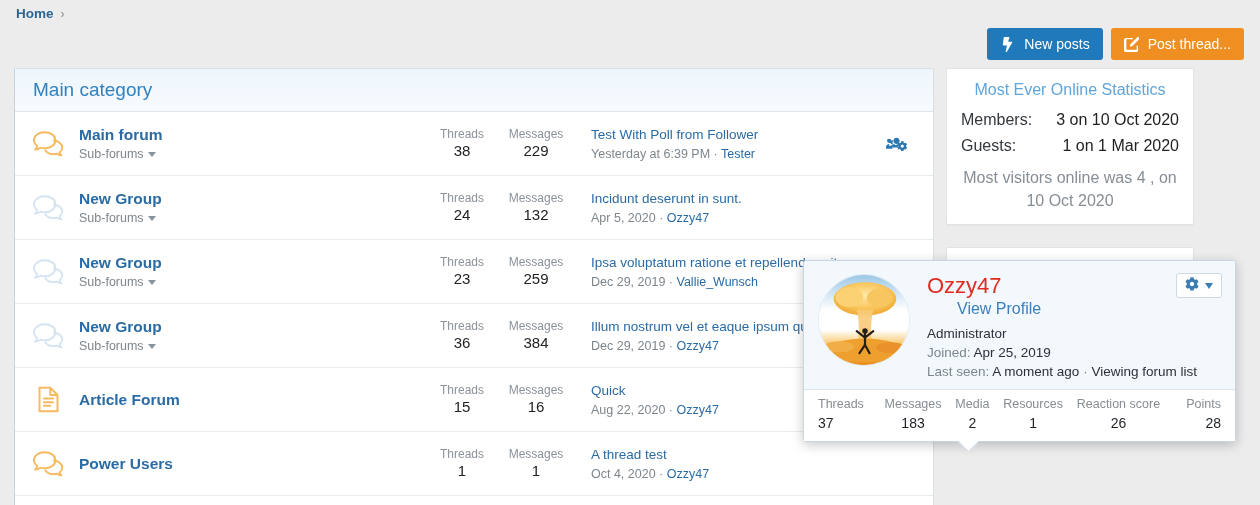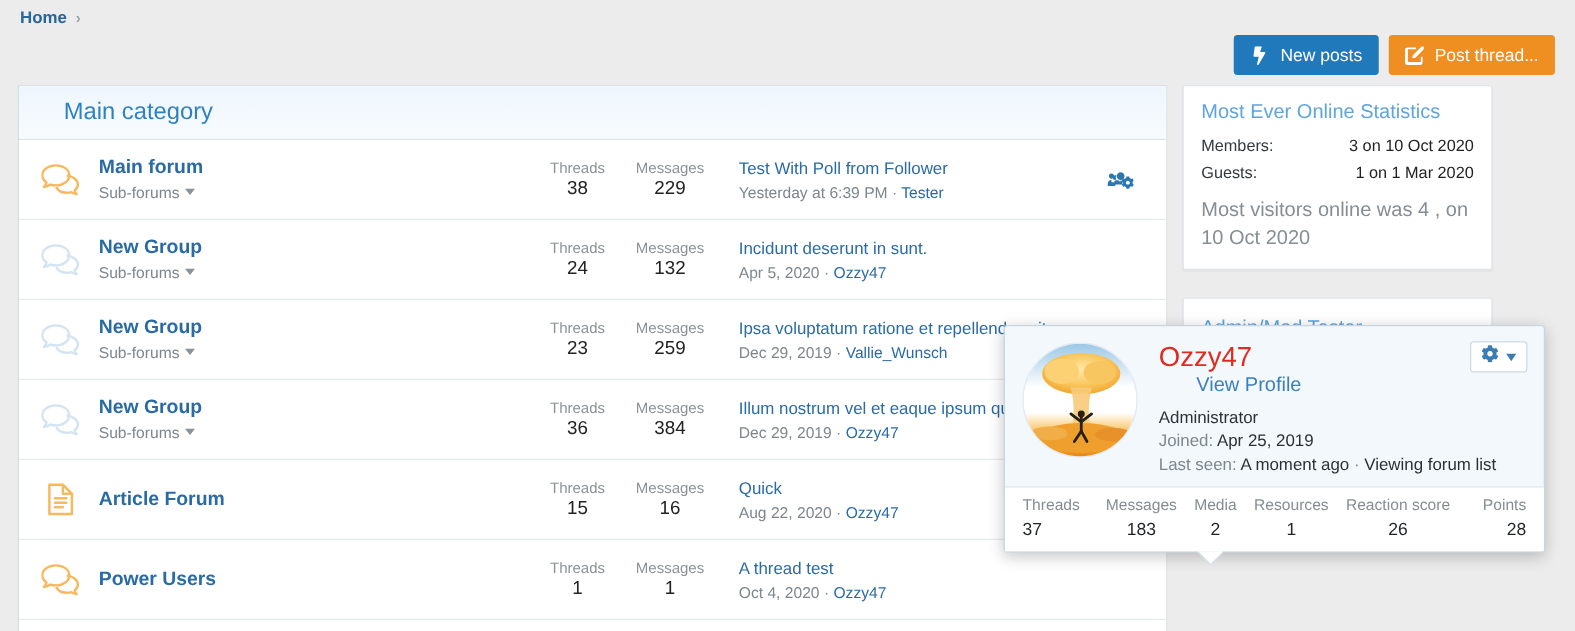--- a/index.html
+++ b/index.html
@@ -75,21 +75,20 @@
     padding: 0 18px;
     background: linear-gradient(to bottom, #eef6fd 0%, #f7fbfe 100%);
     border-bottom: 1px solid #dbe5ee;
   }
   .cat-header .cat-title {
     color: #3081c0;
     font-size: 19px;
     font-weight: normal;
     cursor: pointer;
     text-decoration: none;
-    margin-left: 18px;
   }
 
   .node-row {
     display: flex; align-items: center;
     height: 64px;
     padding: 0 14px 0 18px;
     border-bottom: 1px solid #e6ebef;
   }
   .node-row:last-child { border-bottom: none; }
 
@@ -156,33 +155,34 @@
   .node-extra svg { width: 21px; height: 18px; fill: #2b77b0; }
 
   
   .sidebar { position: absolute; left: 946px; top: 68px; width: 248px; }
   .block {
     background: #ffffff;
     border: 1px solid #dfe4e9;
     border-radius: 2px;
     margin-bottom: 22px;
     box-shadow: 0 1px 1px rgba(0,0,0,.035);
+    text-align: center;
   }
   .block-header {
     padding: 11px 14px 6px 14px;
   }
   .block-header .bh-title {
     color: #5fa4db;
     font-size: 16px;
     line-height: 1.2;
   }
   .block-body { padding: 2px 14px 12px 14px; }
   .stat-line {
     display: flex; justify-content: space-between;
-    font-size: 13px; color: #2c2f33;
+    font-size: 16px; color: #2c2f33;
     line-height: 1.6;
   }
   .stat-line .sl-label { color: #33383d; }
   .stat-line .sl-value { color: #222; }
   .stat-note {
     margin-top: 9px;
     font-size: 16px;
     color: #868d94;
     line-height: 1.4;
   }

